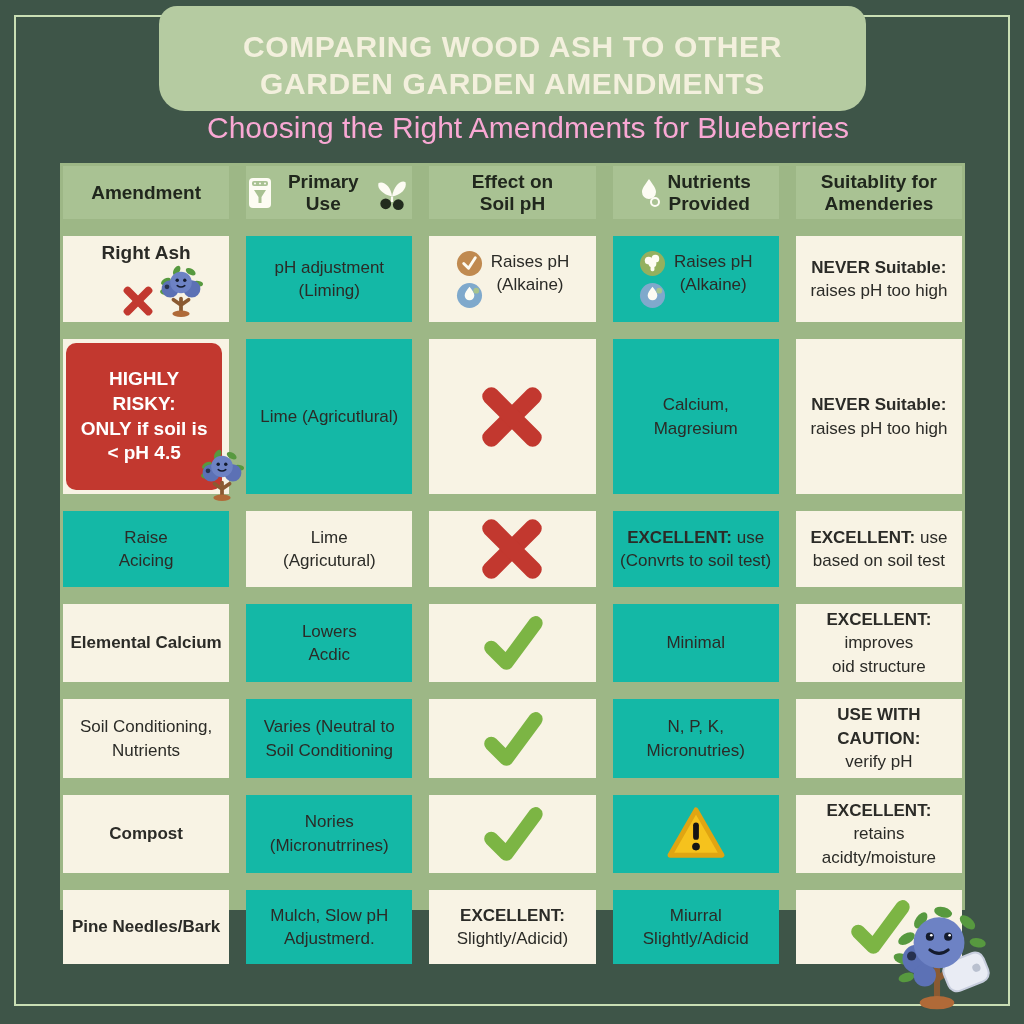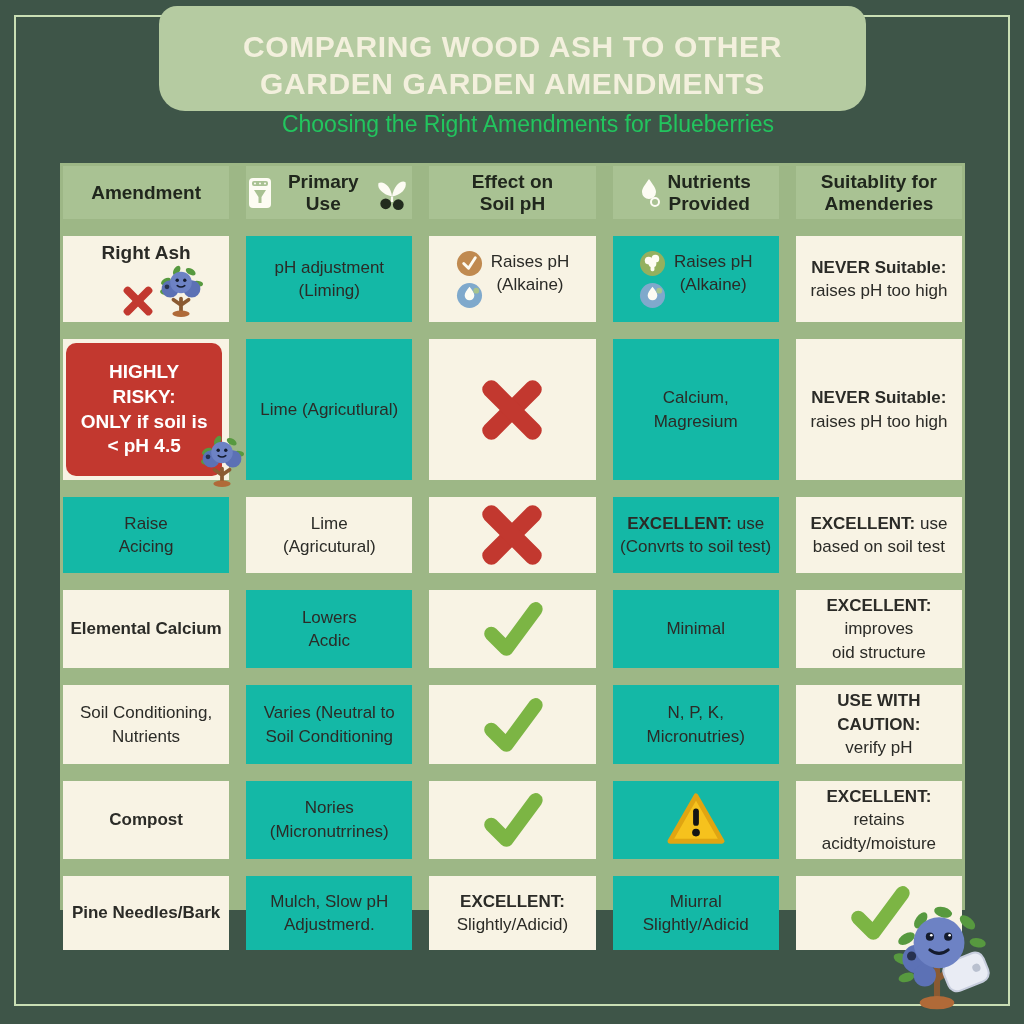--- a/index.html
+++ b/index.html
@@ -1,33 +1,33 @@
 <!DOCTYPE html>
 <html><head>
 <meta charset="utf-8">
 <style>
   html,body{margin:0;padding:0;}
   #page{position:relative;width:1024px;height:1024px;background:#3e5548;font-family:"Liberation Sans","DejaVu Sans",sans-serif;overflow:hidden;}
   .frame{position:absolute;left:14px;right:14px;top:15px;bottom:18px;border:2px solid #c9deb4;pointer-events:none;}
   .banner{position:absolute;left:159px;top:6px;width:707px;height:105px;background:#b5cba1;border-radius:18px 18px 26px 26px;display:flex;flex-direction:column;justify-content:flex-end;align-items:center;padding-bottom:9px;box-sizing:border-box;}
   .title-line{color:#f3f0dd;font-weight:800;font-size:30px;line-height:1.24;letter-spacing:.6px;text-align:center;text-transform:uppercase;}
-  .subtitle{position:absolute;top:111px;left:0;right:0;text-align:center;color:#22c55e;font-size:23px;font-weight:500;padding-left:32px;}
+  .subtitle{position:absolute;top:111px;left:0;right:0;text-align:center;color:#f9a8d4;font-size:30px;font-weight:500;padding-left:32px;}
   .tbl{position:absolute;left:60px;top:163px;width:905px;height:747px;background:#9db786;padding:3px;box-sizing:border-box;display:grid;grid-template-columns:repeat(5,1fr);grid-template-rows:53px repeat(7,1fr);gap:17px;}
   .th{background:#a9c293;display:flex;align-items:center;justify-content:center;gap:7px;color:#20271d;font-weight:700;font-size:19px;text-align:center;line-height:1.15;padding:2px;}
   .td{display:flex;align-items:center;justify-content:center;text-align:center;font-size:17px;color:#2b2b27;line-height:1.38;padding:4px 7px;position:relative;box-sizing:border-box;}
   .td.cream{background:#f8f3e4}
   .td.white{background:#14b8a6}
   .b{font-weight:700;}
   .richwrap{display:flex;align-items:flex-start;justify-content:center;gap:8px;}
   .icnstack{display:flex;flex-direction:column;gap:5px;align-items:center;}
   .icn{display:inline-flex;line-height:0;}
   .namecell{display:flex;flex-direction:column;align-items:center;gap:0;}
   .namecell .nm{font-weight:700;font-size:19px;}
   .markrow{display:flex;align-items:flex-end;justify-content:center;margin-left:36px;margin-top:-4px;}
-  .riskbadge{background:#c2382f;border-radius:10px;padding:17px 10px;color:#fff;font-weight:700;font-size:19px;line-height:1.3;position:relative;margin-left:-4px;}
+  .riskbadge{background:#c2382f;border-radius:10px;padding:24px 10px;color:#fff;font-weight:700;font-size:19px;line-height:1.3;position:relative;margin-left:-4px;}
   .riskbadge .sideicn{position:absolute;right:-26px;bottom:-12px;}
   .footer{position:absolute;top:932px;left:60px;width:860px;text-align:center;color:#e9ead8;font-size:24.5px;font-weight:600;line-height:1.38;}
   .mascot{position:absolute;right:26px;bottom:4px;line-height:0;}
 </style>
 </head>
 <body>
 
 <div id="page">
   <div class="frame"></div>
 

